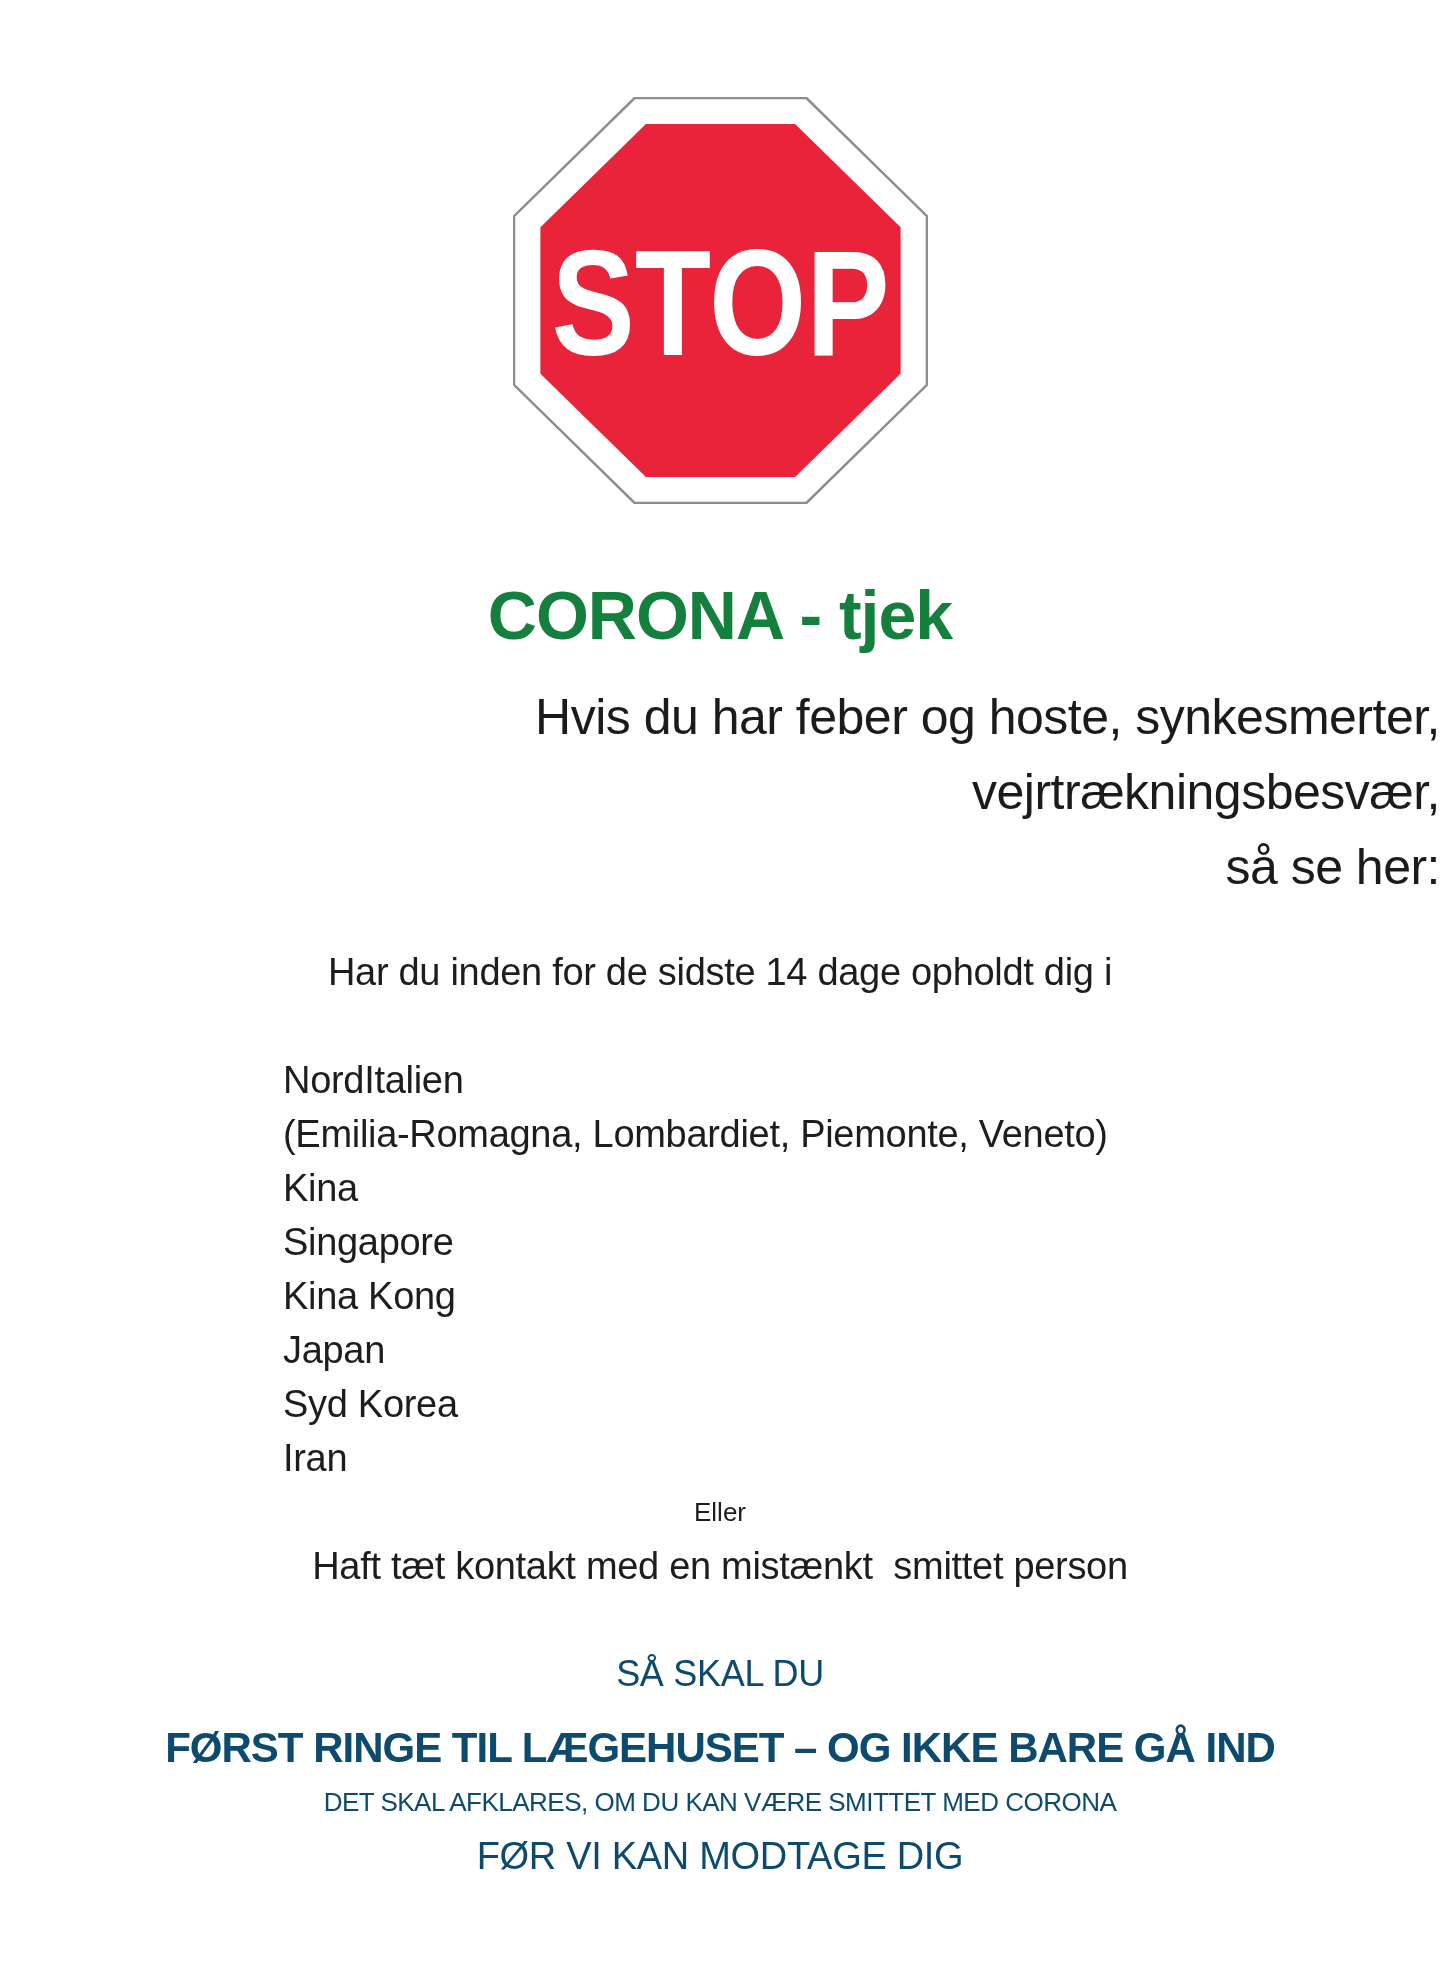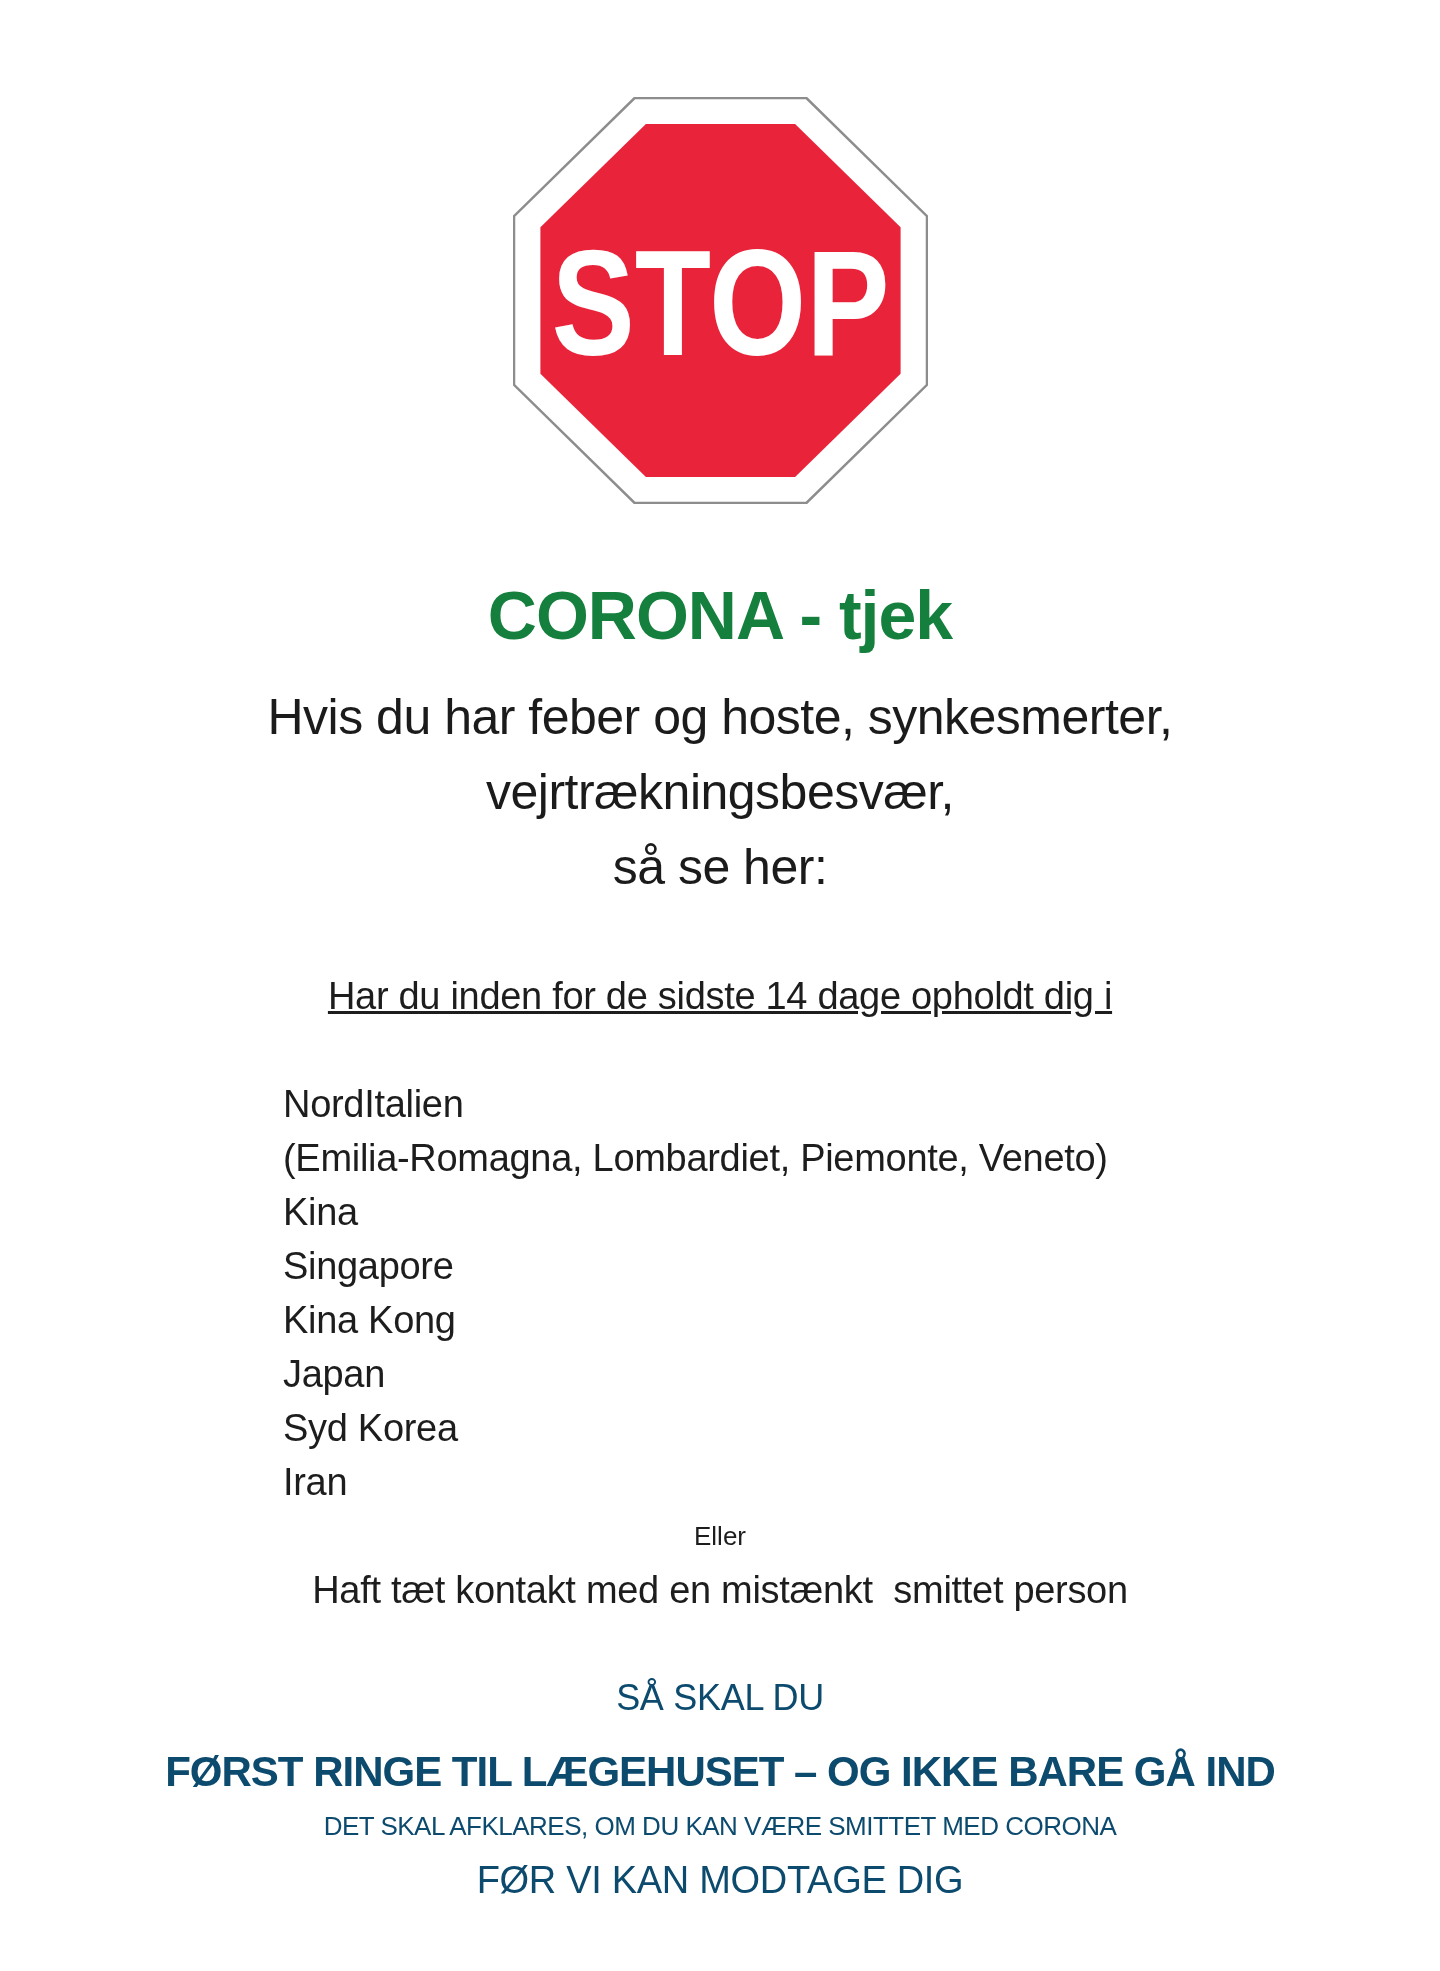--- a/index.html
+++ b/index.html
@@ -25,33 +25,32 @@
     margin: 71px 0 0 0;
     text-align: center;
     font-size: 68px;
     line-height: 80px;
     font-weight: bold;
     letter-spacing: -1px;
     color: #15803d;
   }
   .intro {
     margin-top: 25px;
-    text-align: center;
+    text-align: right;
     font-size: 50px;
     line-height: 75px;
     letter-spacing: -0.5px;
     color: #1b1b1b;
   }
   .question {
-    margin-top: 64px;
+    margin-top: 40px;
     text-align: center;
     font-size: 38px;
     line-height: 54px;
     letter-spacing: -0.3px;
-    text-decoration: underline;
   }
   .locations {
     margin: 54px 0 0 283px;
     font-size: 38px;
     line-height: 54px;
     letter-spacing: -0.3px;
     text-align: left;
   }
   .or-line {
     text-align: center;

